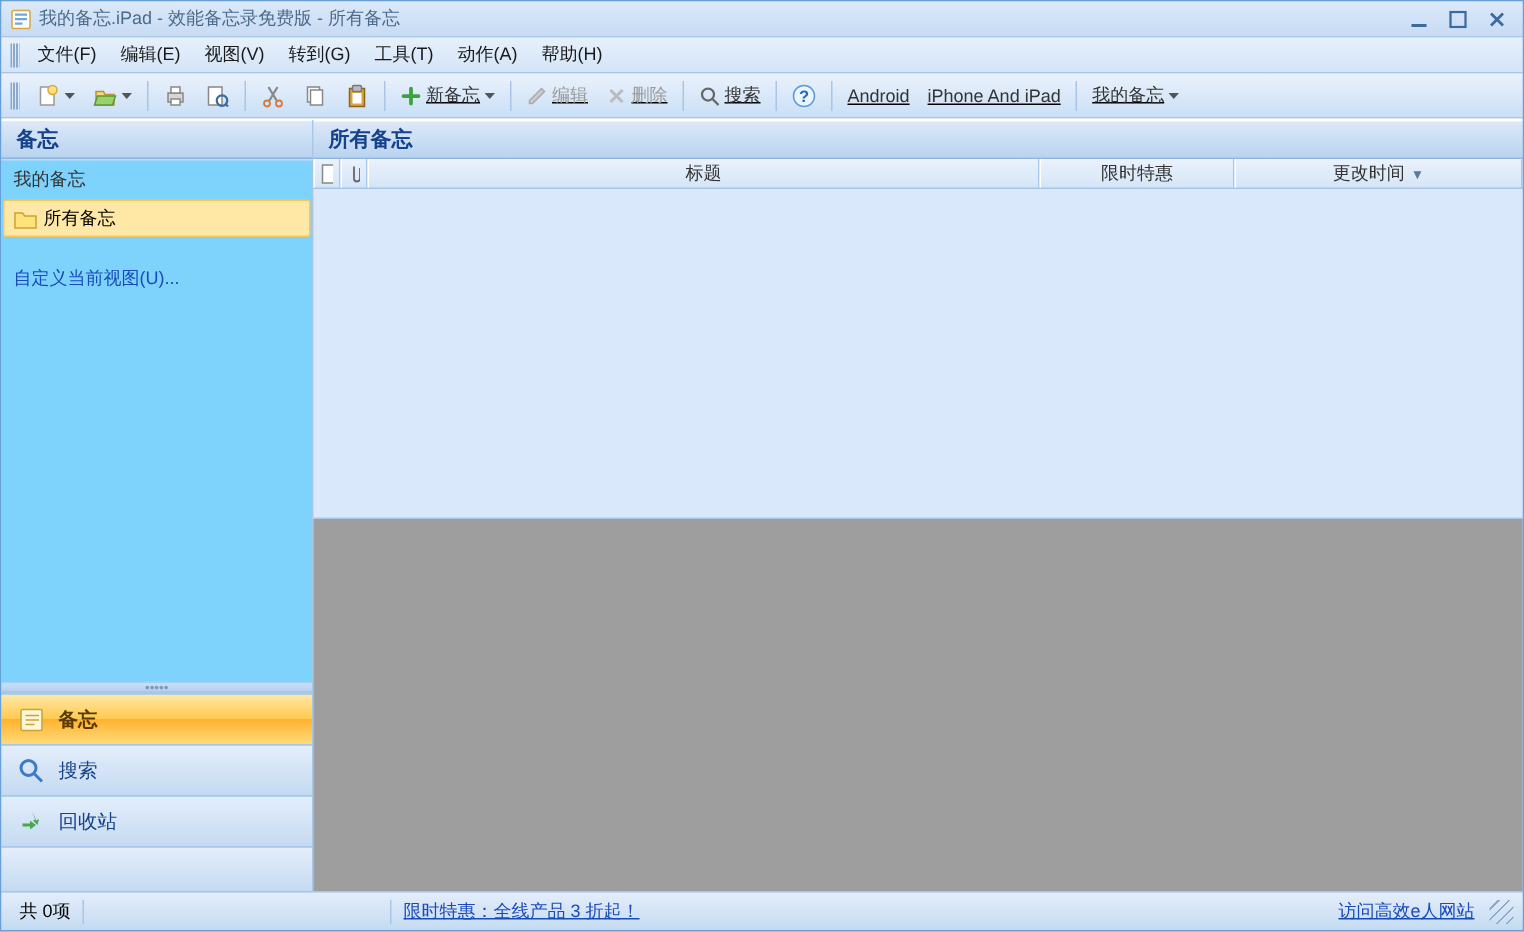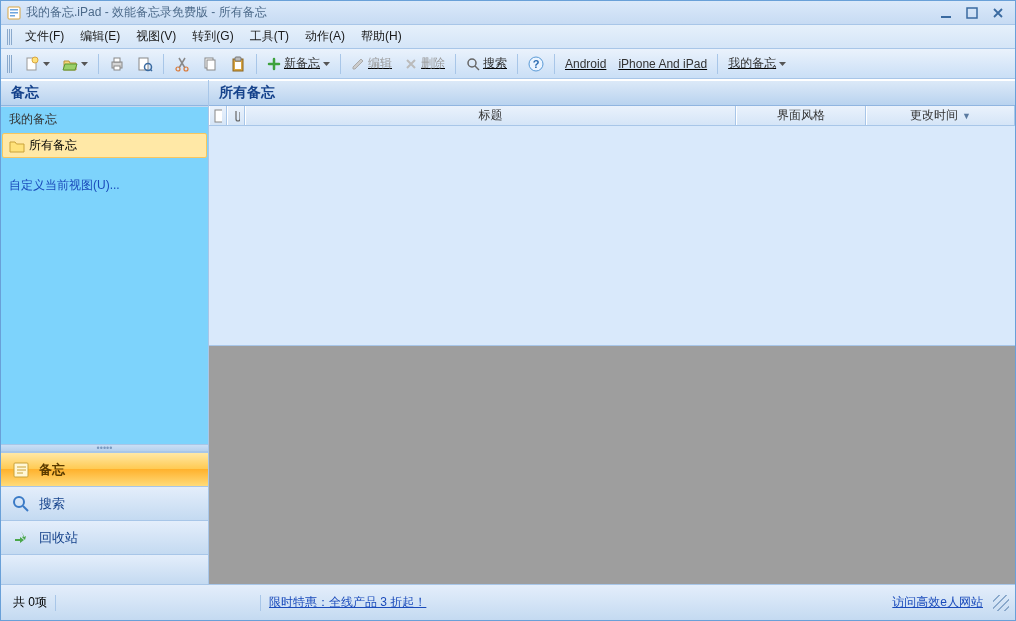--- a/index.html
+++ b/index.html
@@ -46,21 +46,21 @@
 .content { flex: 1; display: flex; flex-direction: column; min-width: 0; }
 .content-header { height: 26px; background: linear-gradient(#dce9f8, #b9d3ef); border: 1px solid #90b5e0; border-top-color:#fff; border-left:0; border-right:0; color: #15428b; font-weight: bold; font-size: 14px; padding: 3px 10px; }
 .list-head { display: flex; height: 20px; background: linear-gradient(#eaf2fc, #d5e5f7); border-bottom: 1px solid #a8c6e8; }
 .col { border-right: 1px solid #a8c6e8; border-left:1px solid #fff; padding: 2px 4px; color: #333; text-align: right; display:flex; align-items:center; justify-content:center; gap:4px;}
 .col.icon-col { width: 18px; justify-content:center;}
 .list-body { flex: 0 0 220px; background: #d9e9fb; border-bottom:1px solid #a8c6e8;}
 .detail-pane { flex: 1; background: #9e9e9e; }
 .sort-arrow { color:#5a7aa0; font-size:9px;}
 
 
-.statusbar { height: 36px; background: linear-gradient(#e4eefb, #c4daf1); border-top: 1px solid #a8c6e8; display: flex; align-items: center; padding: 0 6px; font-size: 12px; }
+.statusbar { height: 26px; background: linear-gradient(#e4eefb, #c4daf1); border-top: 1px solid #a8c6e8; display: flex; align-items: center; padding: 0 6px; font-size: 12px; }
 .statusbar .cell { padding: 0 6px; }
 .statusbar .vr { width:1px; height:16px; background:#a8c6e8; margin:0 2px;}
 .promo { color: #1a4bbb; text-decoration: underline; cursor: pointer; }
 .statusbar .spacer { flex: 1; }
 .grip-corner { width:16px; height:16px; background: repeating-linear-gradient(135deg, transparent 0 4px, #8aa9cc 4px 5px); cursor: nwse-resize; margin-left:4px;}
 </style>
 </head>
 <body>
 
 <div class="window">
@@ -264,23 +264,23 @@
           </div>
         <div class="col icon-col">
             <svg width="10" height="14">
               <path d="M4 2 v8 a2 2 0 0 0 4 0 v-7" fill="none" stroke="#666" stroke-width="1.2"></path>
             </svg>
           </div>
         <div class="col" style="flex:1">
             <span>标题</span>
           </div>
         <div class="col" style="width:130px">
-            <span>界面风格</span>
-          </div>
-        <div class="col" style="width:149px">
+            <span>限时特惠</span>
+          </div>
+        <div class="col" style="width:192px">
             <span>更改时间</span>
             <span class="sort-arrow">▼</span>
           </div>
       </div>
       <div class="list-body"></div>
       <div class="detail-pane"></div>
     </div>
   </div>
 
   <div class="statusbar">

